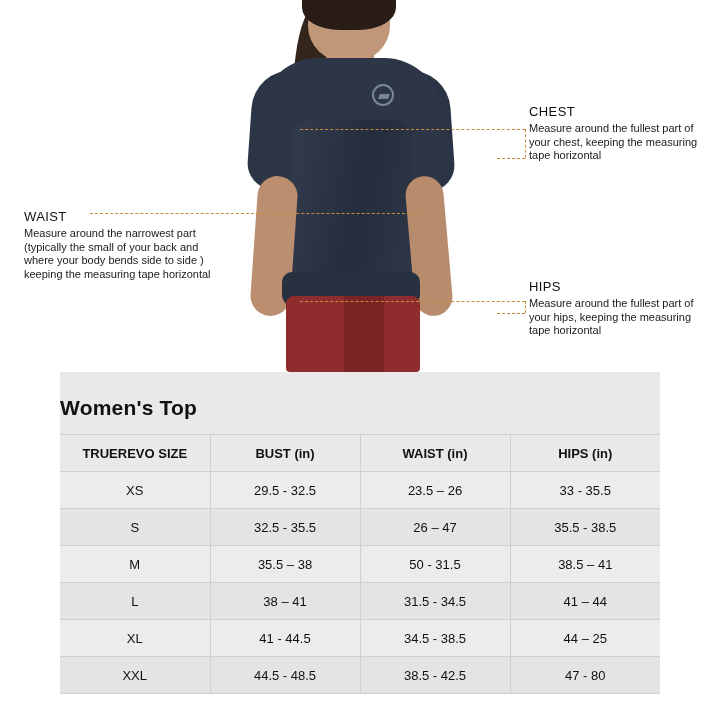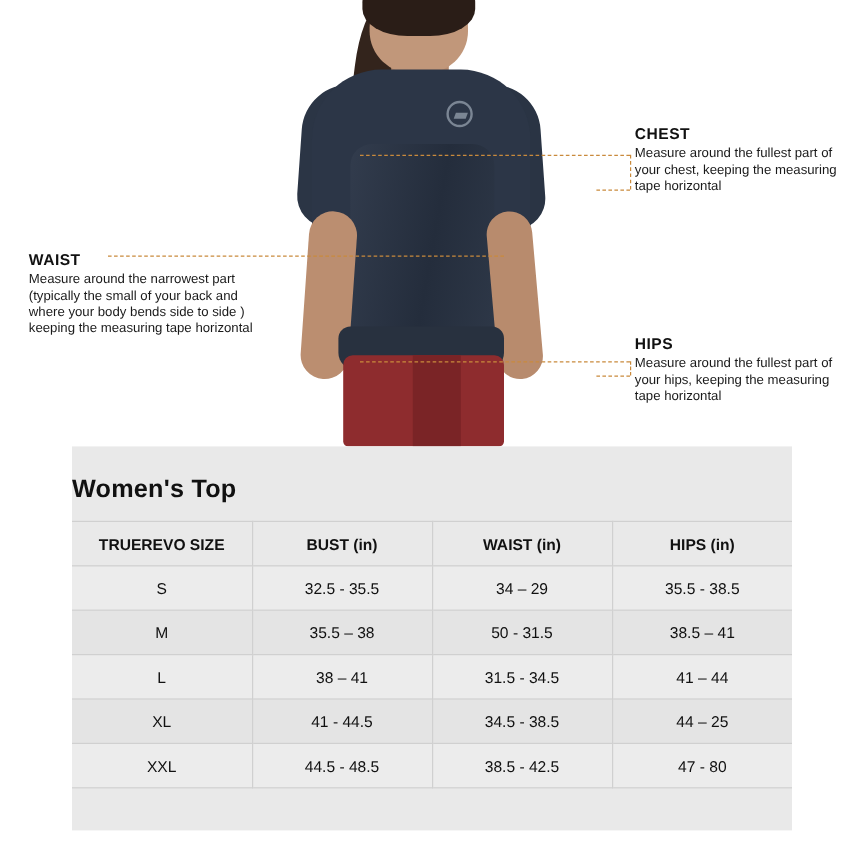--- a/index.html
+++ b/index.html
@@ -161,21 +161,21 @@
   .dash-v {
     position: absolute;
     width: 0;
     border-left: 1px dashed #c98a3c;
   }
 
   
   .callout { position: absolute; }
   .callout .title {
     font-size: 13px;
-    font-weight: bold;
+    font-weight: normal;
     color: #111111;
     letter-spacing: .4px;
     margin-bottom: 3px;
   }
   .callout .desc {
     font-size: 11px;
     line-height: 13.5px;
     color: #1a1a1a;
   }
   #callout-chest { left: 529px; top: 104px; width: 180px; }
@@ -272,23 +272,29 @@
     <div class="chart-title">Women's Top</div>
     <table class="size-table">
       <tbody id="table-body">
           <tr class="head-row">
             <th>TRUEREVO SIZE</th>
             <th>BUST (in)</th>
             <th>WAIST (in)</th>
             <th>HIPS (in)</th>
           </tr>
           <tr>
+            <td>XS</td>
+            <td>29.5 - 32.5</td>
+            <td>23.5 – 26</td>
+            <td>33 - 35.5</td>
+          </tr>
+          <tr>
             <td>S</td>
             <td>32.5 - 35.5</td>
-            <td>34 – 29</td>
+            <td>26 – 47</td>
             <td>35.5 - 38.5</td>
           </tr>
           <tr>
             <td>M</td>
             <td>35.5 – 38</td>
             <td>50 - 31.5</td>
             <td>38.5 – 41</td>
           </tr>
           <tr>
             <td>L</td>

